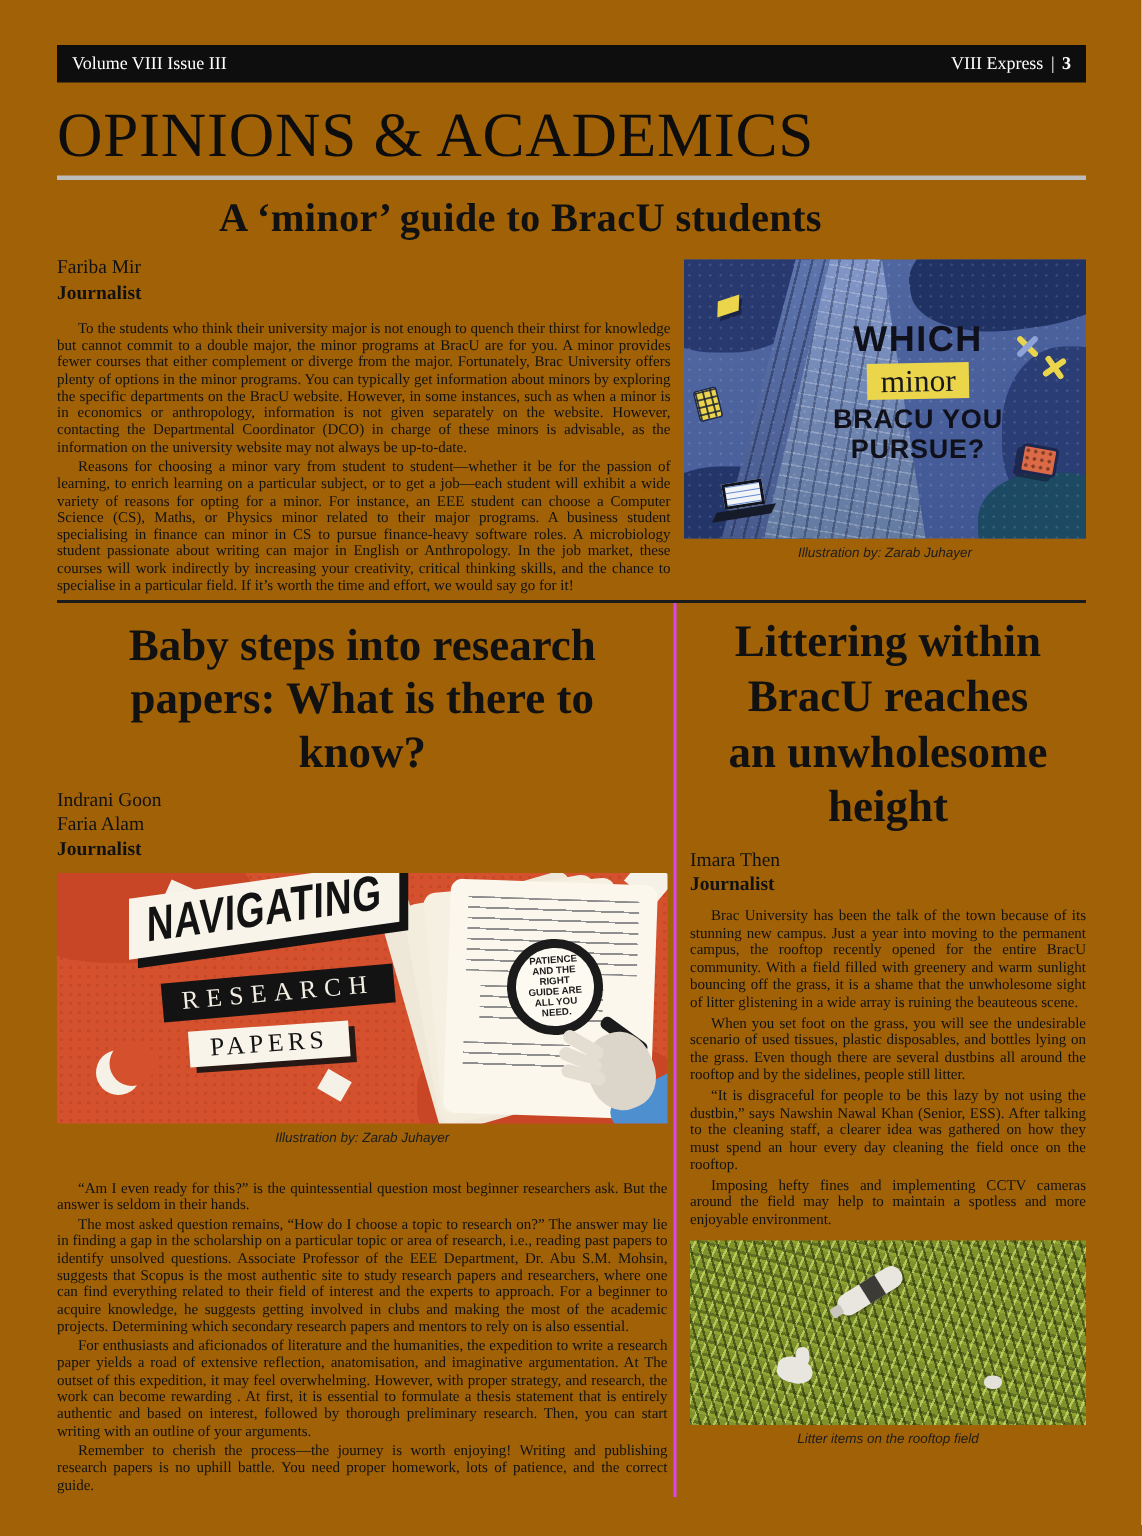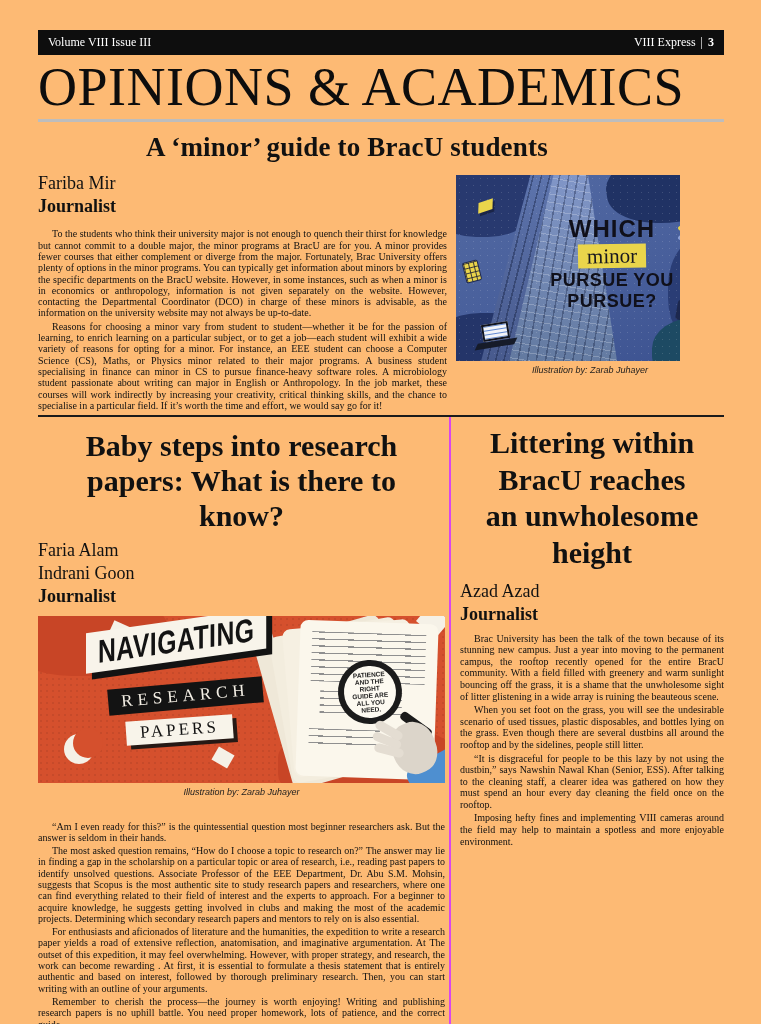--- a/index.html
+++ b/index.html
@@ -1,39 +1,39 @@
 <!DOCTYPE html>
 <html><head>
 <meta charset="utf-8">
 <style>
   * { margin:0; padding:0; box-sizing:border-box; }
   html,body { background:#ffffff; }
   .page {
     position:relative; width:761px; height:1024px; margin:0 auto;
-    background:#fdba74; overflow:hidden;
+    background:#a16207; overflow:hidden;
     font-family:"Liberation Serif", serif; color:#111;
   }
   .content { padding:30px 37px 0 38px; }
 
   
   .masthead-bar {
     height:25px; background:#0e0e0e; color:#fff;
     display:flex; justify-content:space-between; align-items:center;
     padding:0 10px; font-size:12px;
   }
   .masthead-right { display:flex; align-items:center; gap:5px; }
   .masthead-right .pgnum { font-weight:bold; }
   .section-title {
-    font-size:54px; line-height:1.08; font-weight:normal;
-    letter-spacing:0.5px; margin-top:3px; color:#0d0d0d;
+    font-size:42px; line-height:1.08; font-weight:normal;
+    letter-spacing:0.5px; margin-top:14px; color:#0d0d0d;
   }
   .gray-rule { height:3px; background:#bdbdbd; margin-top:3px; }
 
   
-  .byline { font-size:18px; line-height:1.28; margin-top:9px; }
+  .byline { font-size:13px; line-height:1.28; margin-top:9px; }
   .byline .role { font-weight:bold; }
   .body-text { font-size:10px; line-height:11.3px; text-align:justify; }
   .body-text p { margin:0 0 2px 0; text-indent:14px; }
   .fig-caption {
     font-family:"Liberation Sans", sans-serif; font-style:italic;
     font-size:9px; color:#1c1c1c; text-align:center; margin-top:4px;
   }
 
   
   .a1-headline {
@@ -41,21 +41,21 @@
     margin-top:10px; letter-spacing:0.2px;
   }
   .a1-grid { display:flex; }
   .a1-left { width:409px; }
   .a1-left .body-text { margin-top:10px; }
   .a1-right { width:268px; margin-left:9px; }
   .a1-right figure { margin-top:12px; }
 
   
   .illo-minor {
-    position:relative; width:224px; height:186px; overflow:hidden;
+    position:relative; width:268px; height:186px; overflow:hidden;
     background:linear-gradient(160deg,#5269a2 0%, #49609c 55%, #3d5391 100%);
   }
   .illo-minor::after {
     content:""; position:absolute; inset:0;
     background-image:radial-gradient(rgba(255,255,255,.14) .7px, transparent .9px);
     background-size:7px 7px; pointer-events:none;
   }
   .blob { position:absolute; border-radius:45%; }
   .blob.b1 { left:-34px; top:-30px; width:120px; height:92px; background:#28396f; }
   .blob.b2 { left:150px; top:-28px; width:150px; height:74px; background:#203264; transform:rotate(-8deg); }
@@ -279,39 +279,39 @@
               <div class="deco laptop-screen"></div>
               <div class="deco laptop-base"></div>
               <div class="deco chrom c1"></div>
               <div class="deco chrom c2"></div>
               <div class="deco chrom c3"></div>
               <div class="deco chrom c4"></div>
               <div class="deco chip"></div>
               <div class="minor-text">
                 <span class="t-which">WHICH</span>
                 <span class="t-minor">minor</span>
-                <span class="t-should">PURSUE YOU</span>
+                <span class="t-should">BRACU YOU</span>
                 <span class="t-pursue">PURSUE?</span>
               </div>
             </div>
             <figcaption class="fig-caption">Illustration by: Zarab Juhayer</figcaption>
           </figure>
         </div>
       </div>
     </section>
 
     <div class="big-rule"></div>
 
     <div class="bottom-grid">
 
       <section class="col-left">
         <h2 class="a2-headline">Baby steps into research papers: What is there to know?</h2>
         <div class="byline a2-byline">
+          <div>Indrani Goon</div>
           <div>Faria Alam</div>
-          <div>Indrani Goon</div>
           <div class="role">Journalist</div>
         </div>
         <figure>
           <div class="illo-research">
             <div class="o-patch p1"></div>
             <div class="o-patch p2"></div>
             <div class="scrap s1"></div>
             <div class="scrap s2"></div>
             <div class="scrap s3"></div>
             <div class="scrap s4"></div>
@@ -349,26 +349,34 @@
           <p>“Am I even ready for this?” is the quintessential question most beginner researchers ask. But the answer is seldom in their hands.</p>
           <p>The most asked question remains, “How do I choose a topic to research on?” The answer may lie in finding a gap in the scholarship on a particular topic or area of research, i.e., reading past papers to identify unsolved questions. Associate Professor of the EEE Department, Dr. Abu S.M. Mohsin, suggests that Scopus is the most authentic site to study research papers and researchers, where one can find everything related to their field of interest and the experts to approach. For a beginner to acquire knowledge, he suggests getting involved in clubs and making the most of the academic projects. Determining which secondary research papers and mentors to rely on is also essential.</p>
           <p>For enthusiasts and aficionados of literature and the humanities, the expedition to write a research paper yields a road of extensive reflection, anatomisation, and imaginative argumentation. At The outset of this expedition, it may feel overwhelming. However, with proper strategy, and research, the work can become rewarding . At first, it is essential to formulate a thesis statement that is entirely authentic and based on interest, followed by thorough preliminary research. Then, you can start writing with an outline of your arguments.</p>
           <p>Remember to cherish the process—the journey is worth enjoying! Writing and publishing research papers is no uphill battle. You need proper homework, lots of patience, and the correct guide.</p>
         </div>
       </section>
 
       <section class="col-right">
         <h2 class="a3-headline">Littering within BracU reaches an unwholesome height</h2>
         <div class="byline a3-byline">
-          <div>Azad Azad</div>
+          <div>Imara Then</div>
           <div class="role">Journalist</div>
         </div>
         <div class="body-text">
           <p>Brac University has been the talk of the town because of its stunning new campus. Just a year into moving to the permanent campus, the rooftop recently opened for the entire BracU community. With a field filled with greenery and warm sunlight bouncing off the grass, it is a shame that the unwholesome sight of litter glistening in a wide array is ruining the beauteous scene.</p>
           <p>When you set foot on the grass, you will see the undesirable scenario of used tissues, plastic disposables, and bottles lying on the grass. Even though there are several dustbins all around the rooftop and by the sidelines, people still litter.</p>
           <p>“It is disgraceful for people to be this lazy by not using the dustbin,” says Nawshin Nawal Khan (Senior, ESS). After talking to the cleaning staff, a clearer idea was gathered on how they must spend an hour every day cleaning the field once on the rooftop.</p>
-          <p>Imposing hefty fines and implementing VIII cameras around the field may help to maintain a spotless and more enjoyable environment.</p>
-        </div>
+          <p>Imposing hefty fines and implementing CCTV cameras around the field may help to maintain a spotless and more enjoyable environment.</p>
+        </div>
+        <figure>
+          <div class="photo-grass">
+            <div class="bottle"></div>
+            <div class="tissue1"></div>
+            <div class="tissue2"></div>
+          </div>
+          <figcaption class="fig-caption">Litter items on the rooftop field</figcaption>
+        </figure>
       </section>
     </div>
 
   </div>
 </div>
 
 </body></html>

